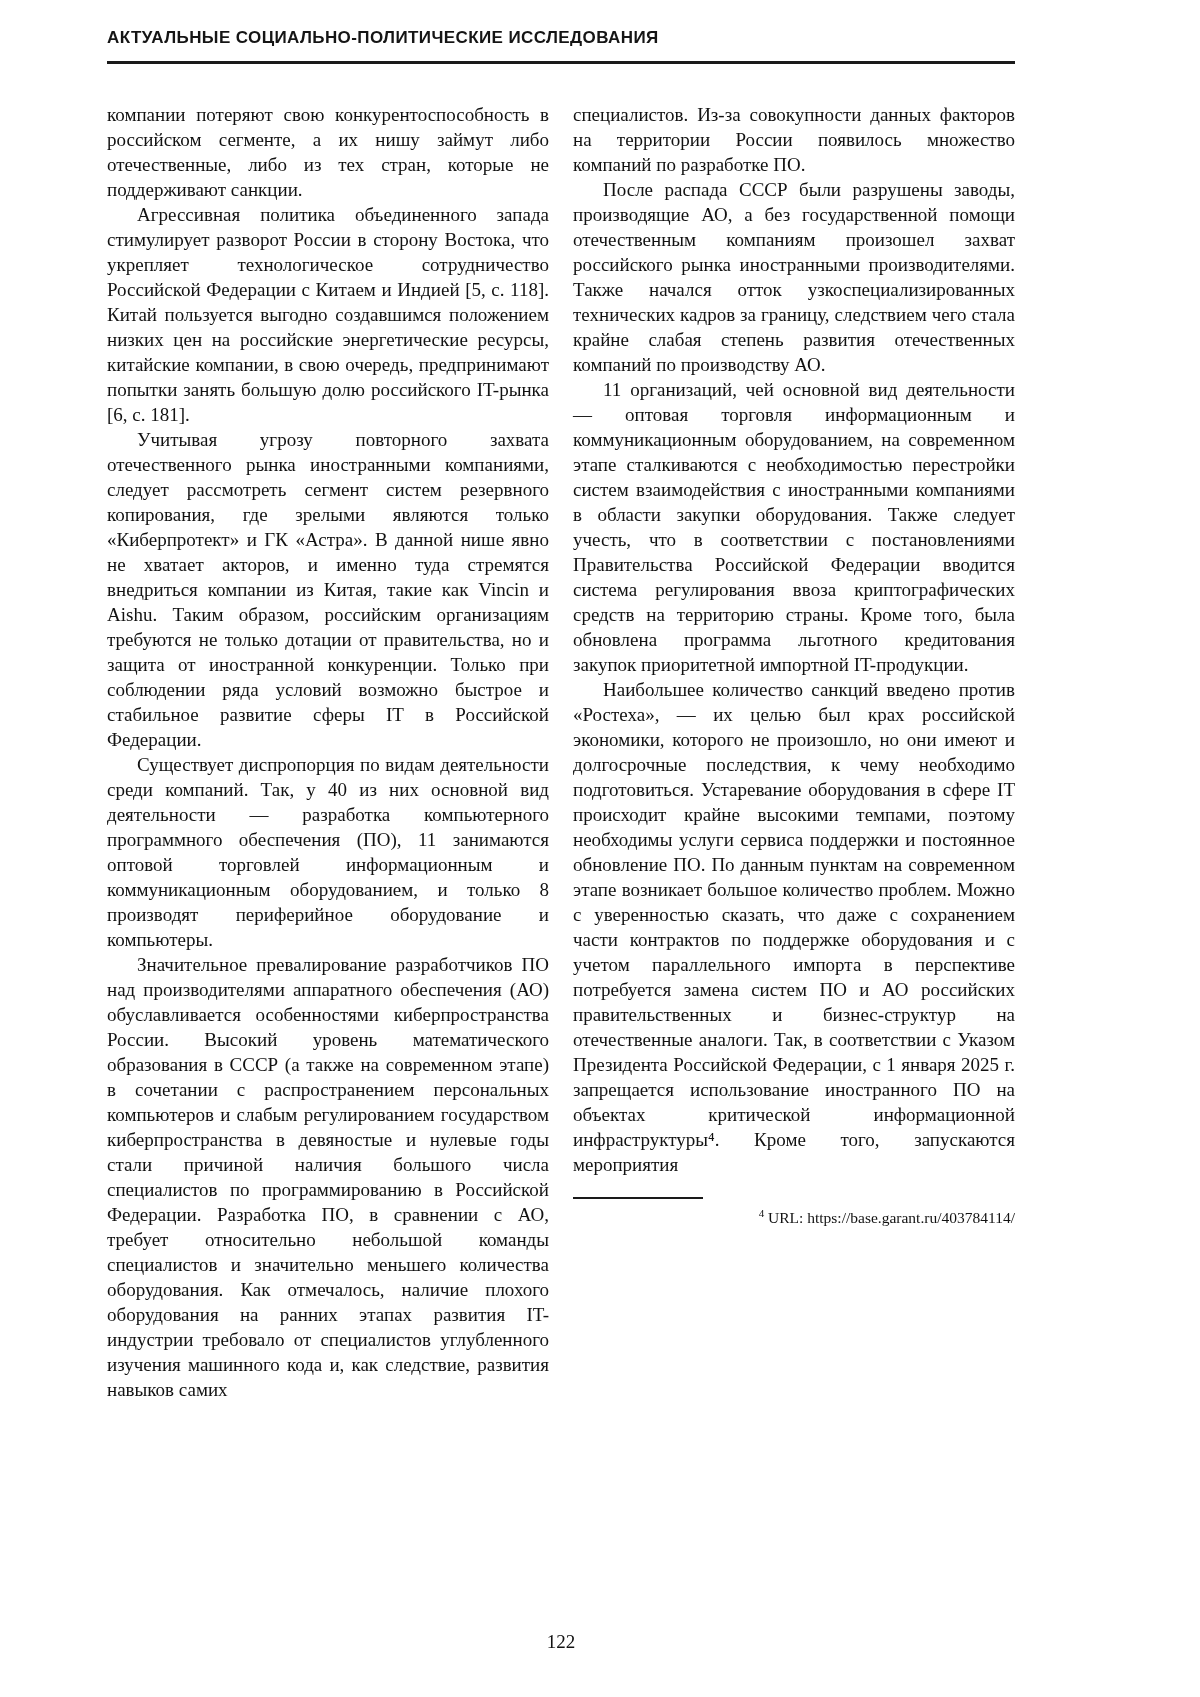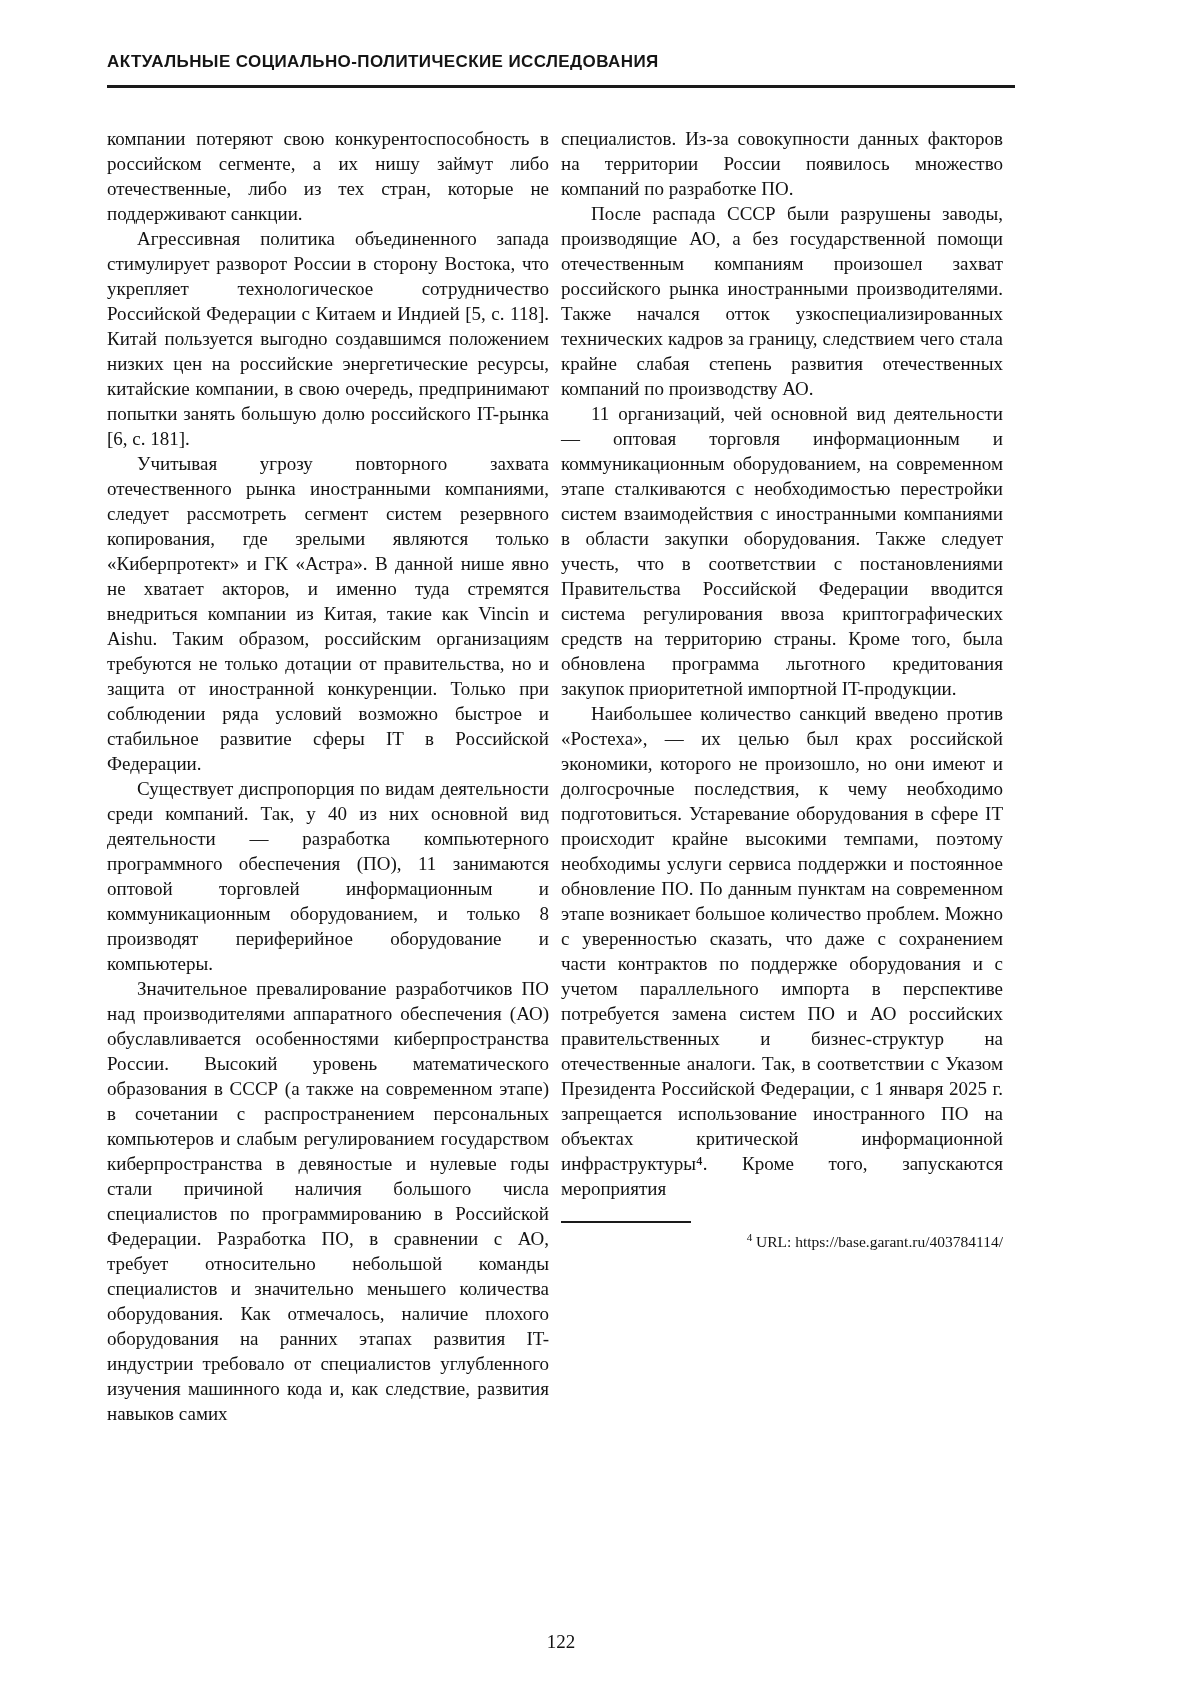--- a/index.html
+++ b/index.html
@@ -8,37 +8,37 @@
     width: 1200px;
     height: 1697px;
     position: relative;
     font-family: "Liberation Serif", "DejaVu Serif", serif;
     color: #121212;
     overflow: hidden;
   }
   .page {
     position: absolute;
     inset: 0;
-    padding: 52px 185px 0 107px;
+    padding: 28px 185px 0 107px;
   }
   .running-title {
     font-family: "Liberation Sans", "DejaVu Sans", sans-serif;
     font-weight: 700;
     font-size: 17px;
     letter-spacing: 0.4px;
     color: #151515;
   }
   .header-rule {
     height: 3px;
     background: #1a1a1a;
     margin-top: 13px;
   }
   .columns {
     display: flex;
-    gap: 12px;
+    gap: 24px;
     margin-top: 38px;
   }
   .col {
     width: 442px;
     font-size: 19px;
     line-height: 25px;
     text-align: justify;
   }
   .col p { text-indent: 30px; }
   .col p.noindent { text-indent: 0; }

